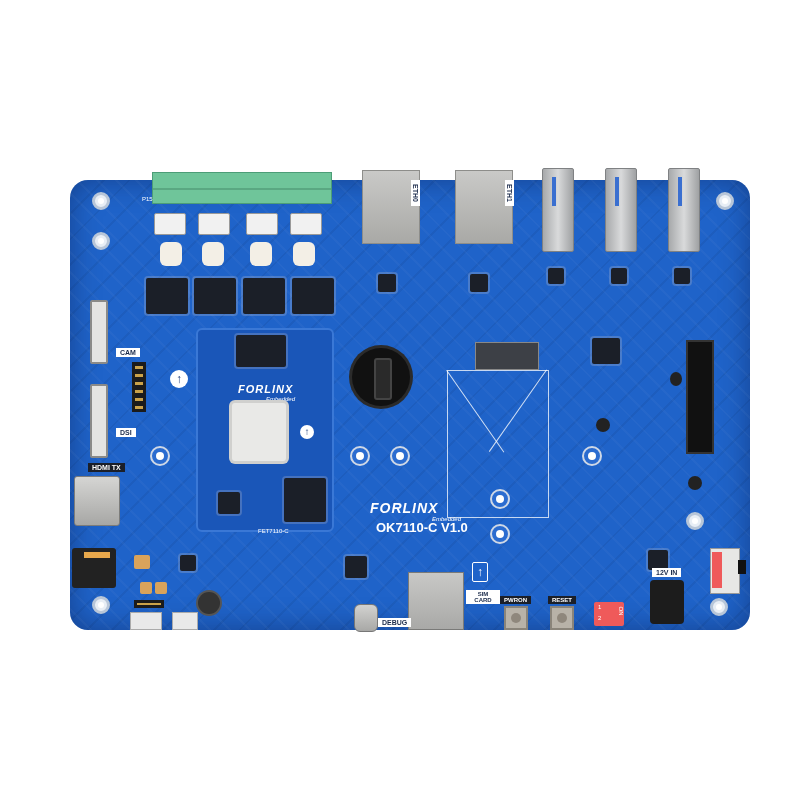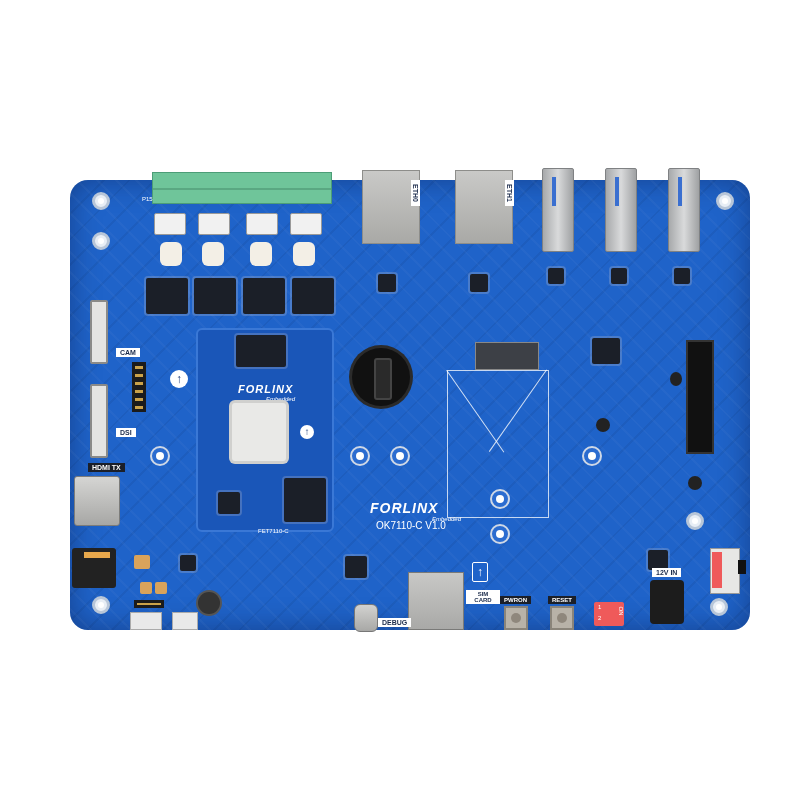--- a/index.html
+++ b/index.html
@@ -42,21 +42,21 @@
   .mic{width:22px;height:22px;border-radius:50%;background:#333;box-shadow:0 0 0 2px #555;}
   .conn-white{background:#e9e9e9;border:1px solid #aaa;}
   .usbc{background:linear-gradient(#d2d2d0,#a8a8a6);border:1px solid #777;border-radius:6px;}
   .arrow-circle{width:18px;height:18px;border-radius:50%;background:#fff;color:#1a3a7a;font-size:12px;font-weight:bold;text-align:center;line-height:18px;}
   .ring{width:16px;height:16px;border-radius:50%;border:2px solid #cfd8e6;background:#2b6cd0;}
   .ring::after{content:"";position:absolute;left:4px;top:4px;width:8px;height:8px;border-radius:50%;background:#fff;}
   .outline{border:1px solid rgba(255,255,255,.75);}
   .diag{height:1px;background:rgba(255,255,255,.8);transform-origin:0 0;}
   .logo{color:#fff;font-weight:bold;font-style:italic;font-size:14px;letter-spacing:1px;}
   .logo-sub{color:#fff;font-size:6px;font-style:italic;}
-  .model{color:#fff;font-size:10px;font-weight:normal;}
+  .model{color:#fff;font-size:13px;font-weight:bold;}
   .silk{color:#fff;font-size:6px;}
   .header{background:#1b1b1b;}
   .header::after{content:"";position:absolute;inset:3px;background:repeating-linear-gradient(0deg,#caa24a 0 3px,transparent 3px 8px);}
 </style>
 </head>
 <body>
 
 <div class="abs board"></div>
 
 <div class="abs hole" style="left:92px;top:192px"></div>

